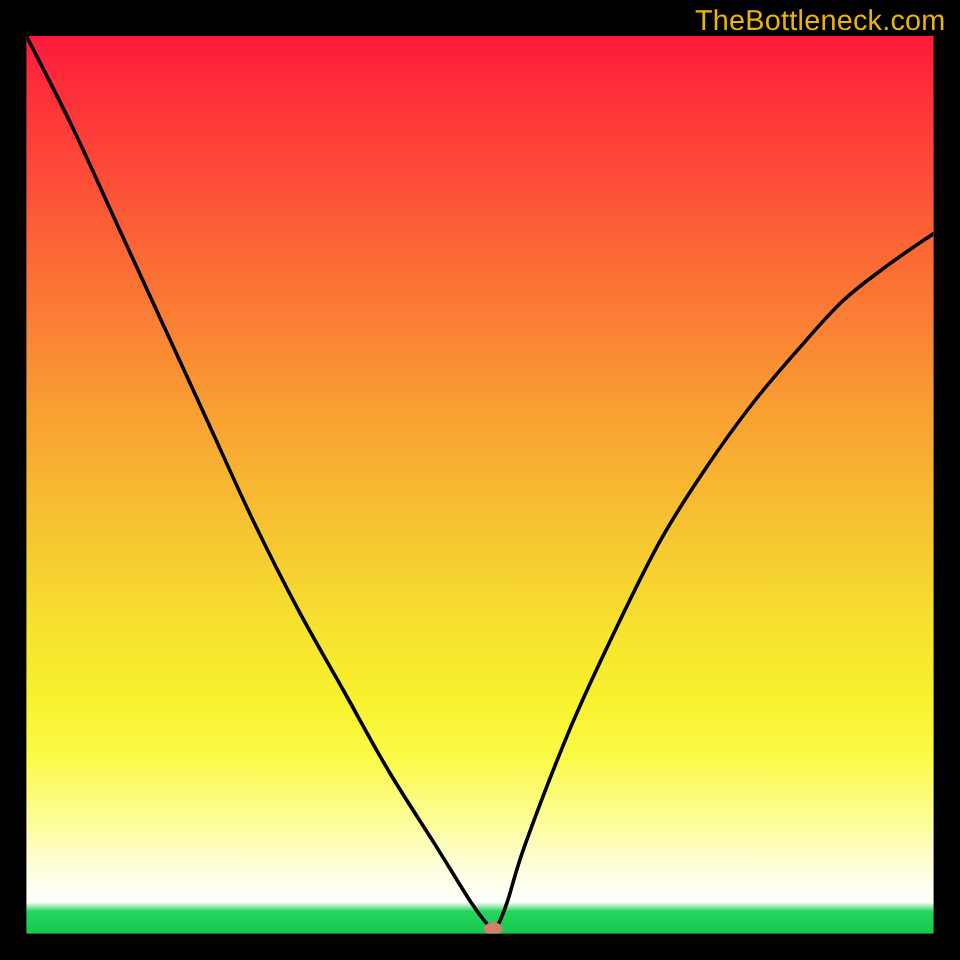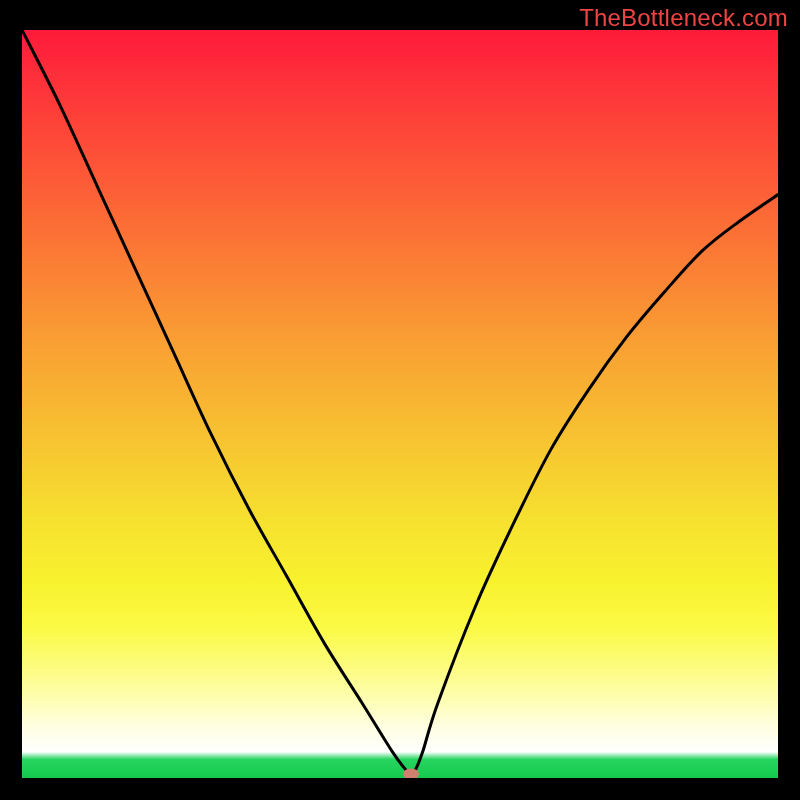--- a/index.html
+++ b/index.html
@@ -14,21 +14,21 @@
   .frame {
     position: relative;
     width: 800px;
     height: 800px;
     background: #000;
   }
   .watermark {
     position: absolute;
     top: 4px;
     right: 12px;
-    color: #ef4444;
+    color: #eab308;
     font-size: 24px;
     font-weight: 500;
     letter-spacing: 0.2px;
     z-index: 10;
   }
   .plot-area {
     position: absolute;
     left: 22px;
     top: 30px;
     width: 756px;

